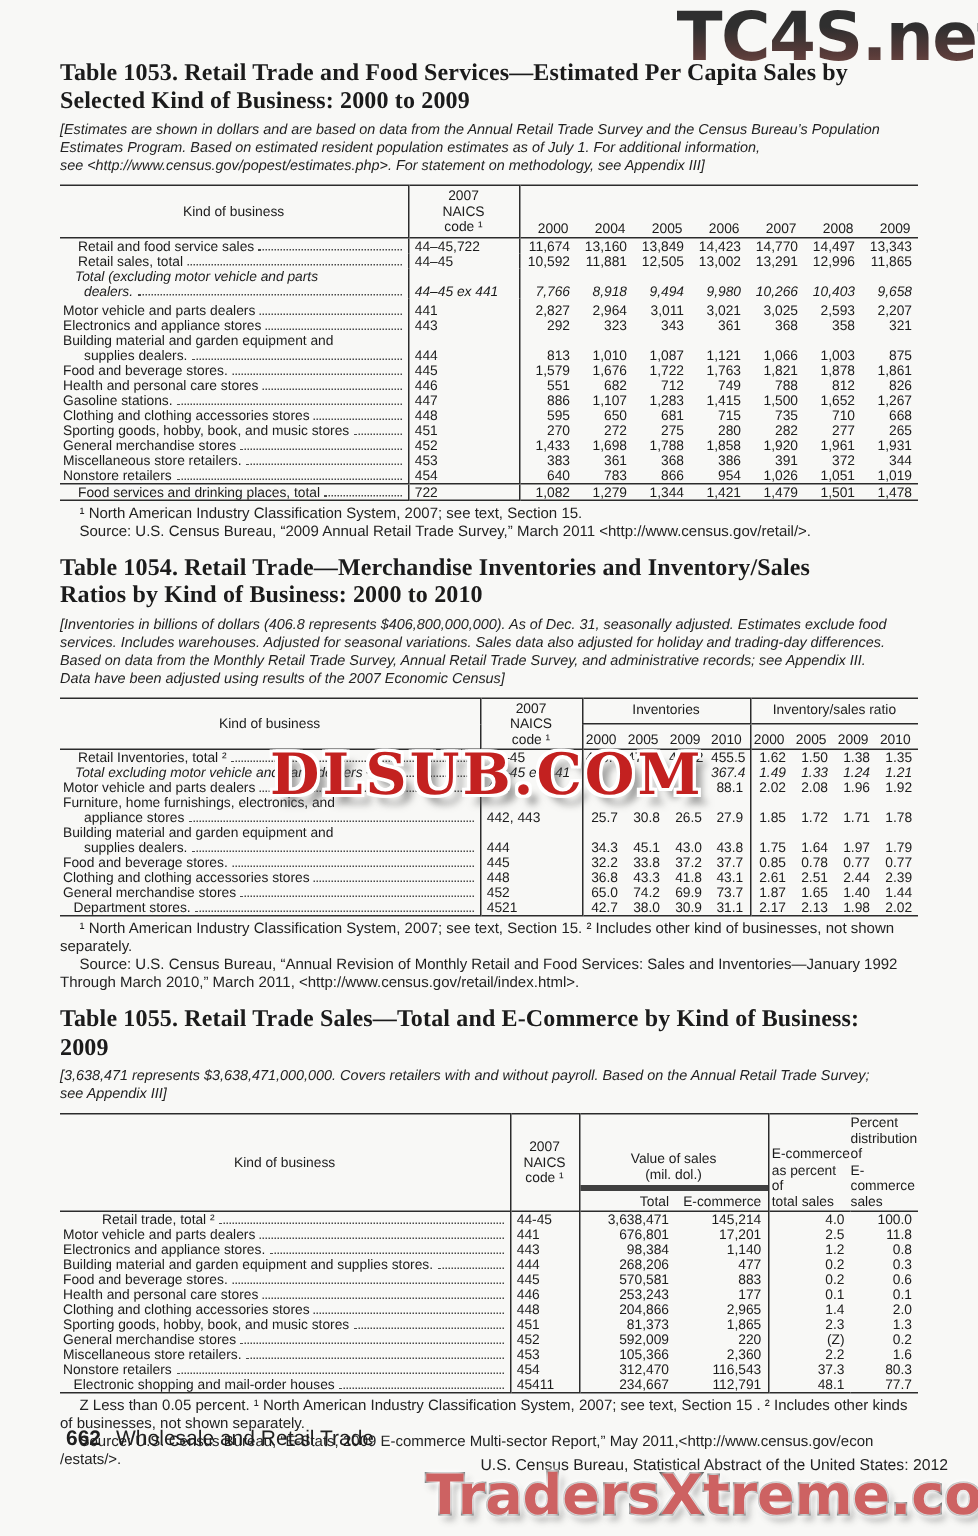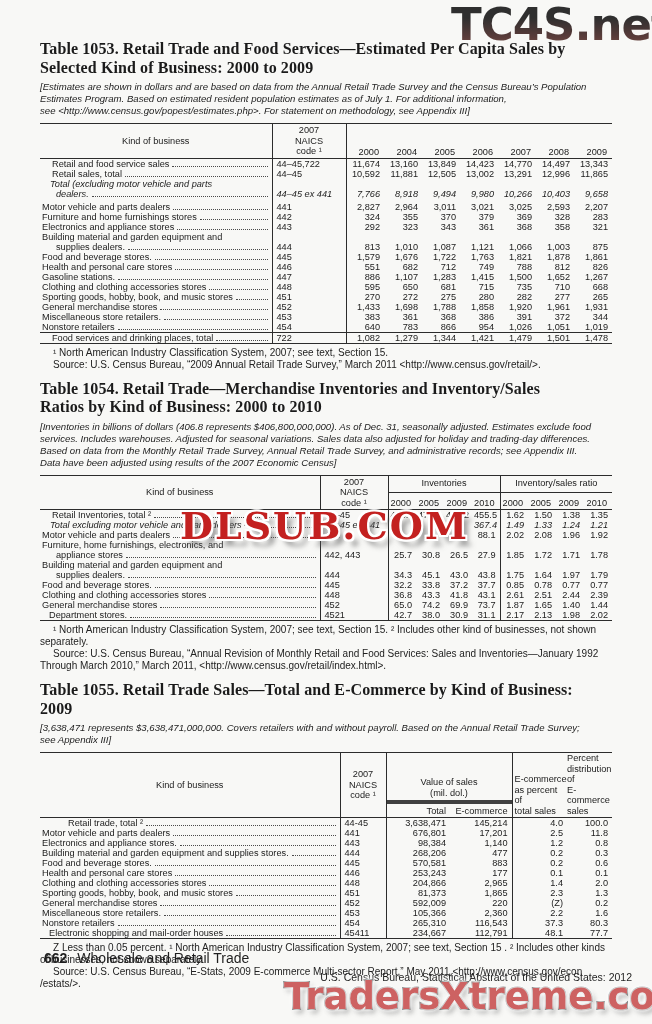--- a/index.html
+++ b/index.html
@@ -191,36 +191,20 @@
               </div>
             </td>
             <td class="naics ">441</td>
             <td class="num  sep">2,827</td>
             <td class="num ">2,964</td>
             <td class="num ">3,011</td>
             <td class="num ">3,021</td>
             <td class="num ">3,025</td>
             <td class="num ">2,593</td>
             <td class="num ">2,207</td>
-          </tr>
-          <tr>
-            <td class="lbl-cell ">
-              <div class="lbl-line">
-                <span class="t">Furniture and home furnishings stores</span>
-                <span class="dots"></span>
-              </div>
-            </td>
-            <td class="naics ">442</td>
-            <td class="num  sep">324</td>
-            <td class="num ">355</td>
-            <td class="num ">370</td>
-            <td class="num ">379</td>
-            <td class="num ">369</td>
-            <td class="num ">328</td>
-            <td class="num ">283</td>
           </tr>
           <tr>
             <td class="lbl-cell ">
               <div class="lbl-line">
                 <span class="t">Electronics and appliance stores</span>
                 <span class="dots"></span>
               </div>
             </td>
             <td class="naics ">443</td>
             <td class="num  sep">292</td>
@@ -790,21 +774,21 @@
             <td class="num ">1.6</td>
           </tr>
           <tr>
             <td class="lbl-cell ">
               <div class="lbl-line">
                 <span class="t">Nonstore retailers</span>
                 <span class="dots"></span>
               </div>
             </td>
             <td class="naics ">454</td>
-            <td class="num  sep">265,310</td>
+            <td class="num  sep">312,470</td>
             <td class="num ">116,543</td>
             <td class="num  sep">37.3</td>
             <td class="num ">80.3</td>
           </tr>
           <tr>
             <td class="lbl-cell indent">
               <div class="lbl-line">
                 <span class="t">Electronic shopping and mail-order houses</span>
                 <span class="dots"></span>
               </div>

